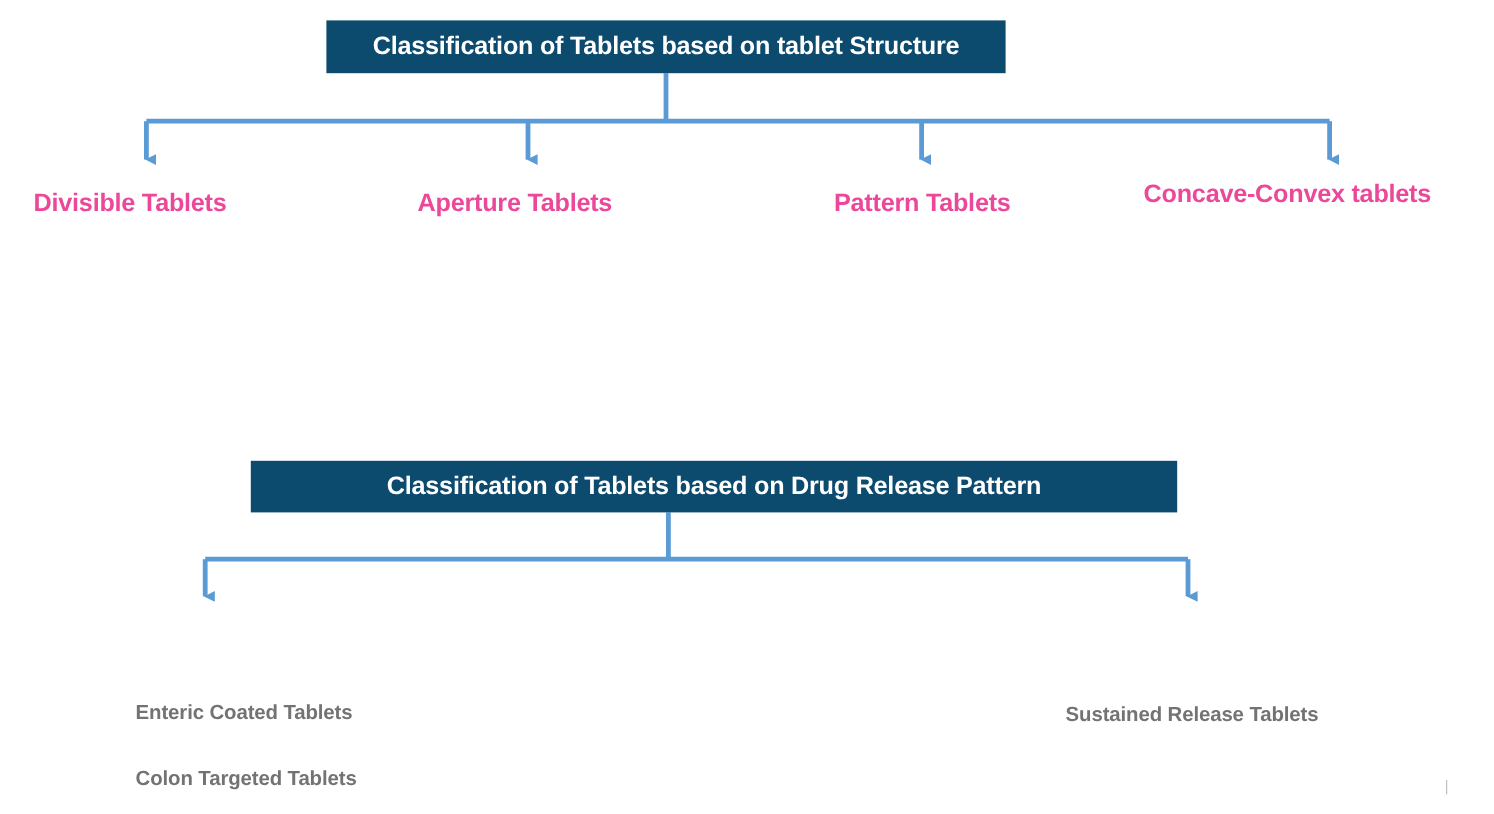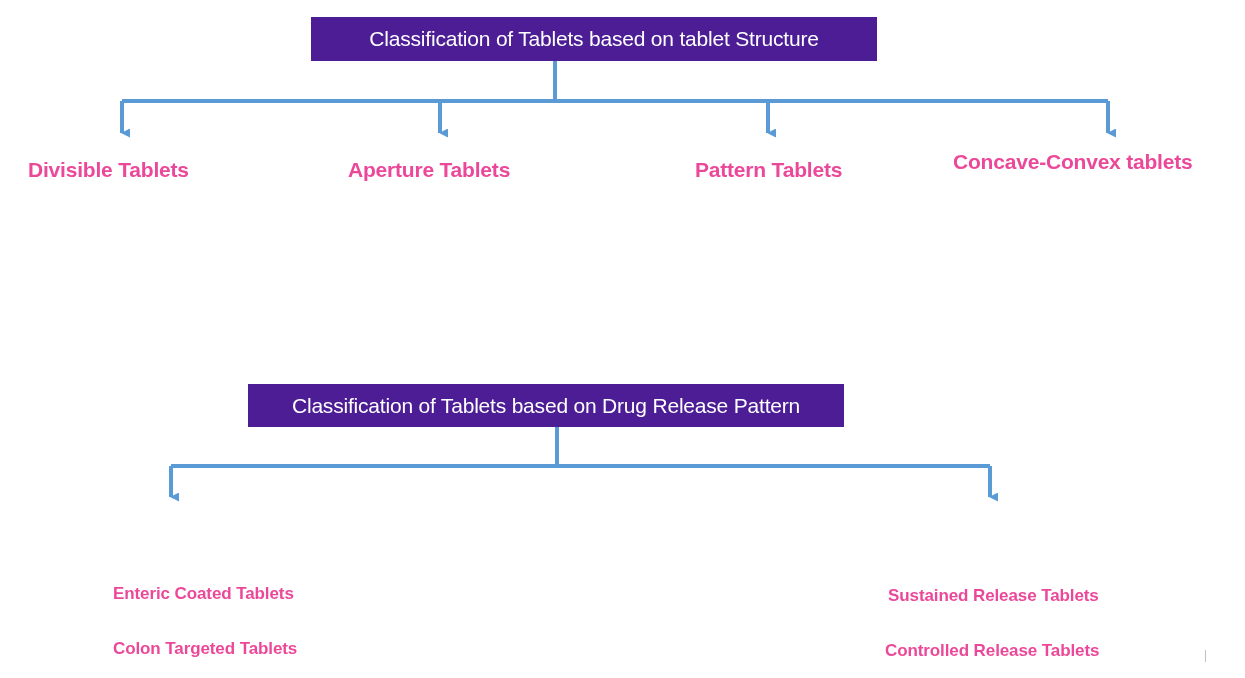--- a/index.html
+++ b/index.html
@@ -22,56 +22,55 @@
   svg.connectors {
     position: absolute;
     left: 0;
     top: 0;
     width: 1245px;
     height: 678px;
     pointer-events: none;
   }
   .header-box {
     position: absolute;
-    background: #4c1d95;
+    background: #0c4a6e;
     color: #ffffff;
-    font-weight: normal;
+    font-weight: bold;
     display: flex;
     align-items: center;
     justify-content: center;
     letter-spacing: -0.2px;
     box-sizing: border-box;
     white-space: nowrap;
-    margin-left: 39px;
   }
   #header-box-structure {
     left: 272px;
     top: 17px;
     width: 566px;
     height: 44px;
     font-size: 21px;
   }
   #header-box-release {
     left: 209px;
     top: 384px;
-    width: 596px;
+    width: 772px;
     height: 43px;
     font-size: 21px;
   }
   .branch-label {
     position: absolute;
     color: #ec4899;
     font-weight: bold;
     font-size: 21px;
     white-space: nowrap;
     letter-spacing: -0.2px;
   }
   .sub-label {
     position: absolute;
-    color: #ec4899;
+    color: #737373;
     font-weight: bold;
     font-size: 17px;
     white-space: nowrap;
     letter-spacing: -0.1px;
   }
   .tiny-mark {
     position: absolute;
     left: 1205px;
     top: 650px;
     width: 1px;
@@ -121,17 +120,16 @@
   <div class="header-box" id="header-box-release">Classification of Tablets based on Drug Release Pattern</div>
 
 
 
   <div class="sub-label" style="left:113px; top:584px;">Enteric Coated Tablets</div>
 
   <div class="sub-label" style="left:113px; top:639px;">Colon Targeted Tablets</div>
 
   <div class="sub-label" style="left:888px; top:586px;">Sustained Release Tablets</div>
 
-  <div class="sub-label" style="left:885px; top:641px;">Controlled Release Tablets</div>
 
   <div class="tiny-mark"></div>
 
 </div>
 
 </body></html>

